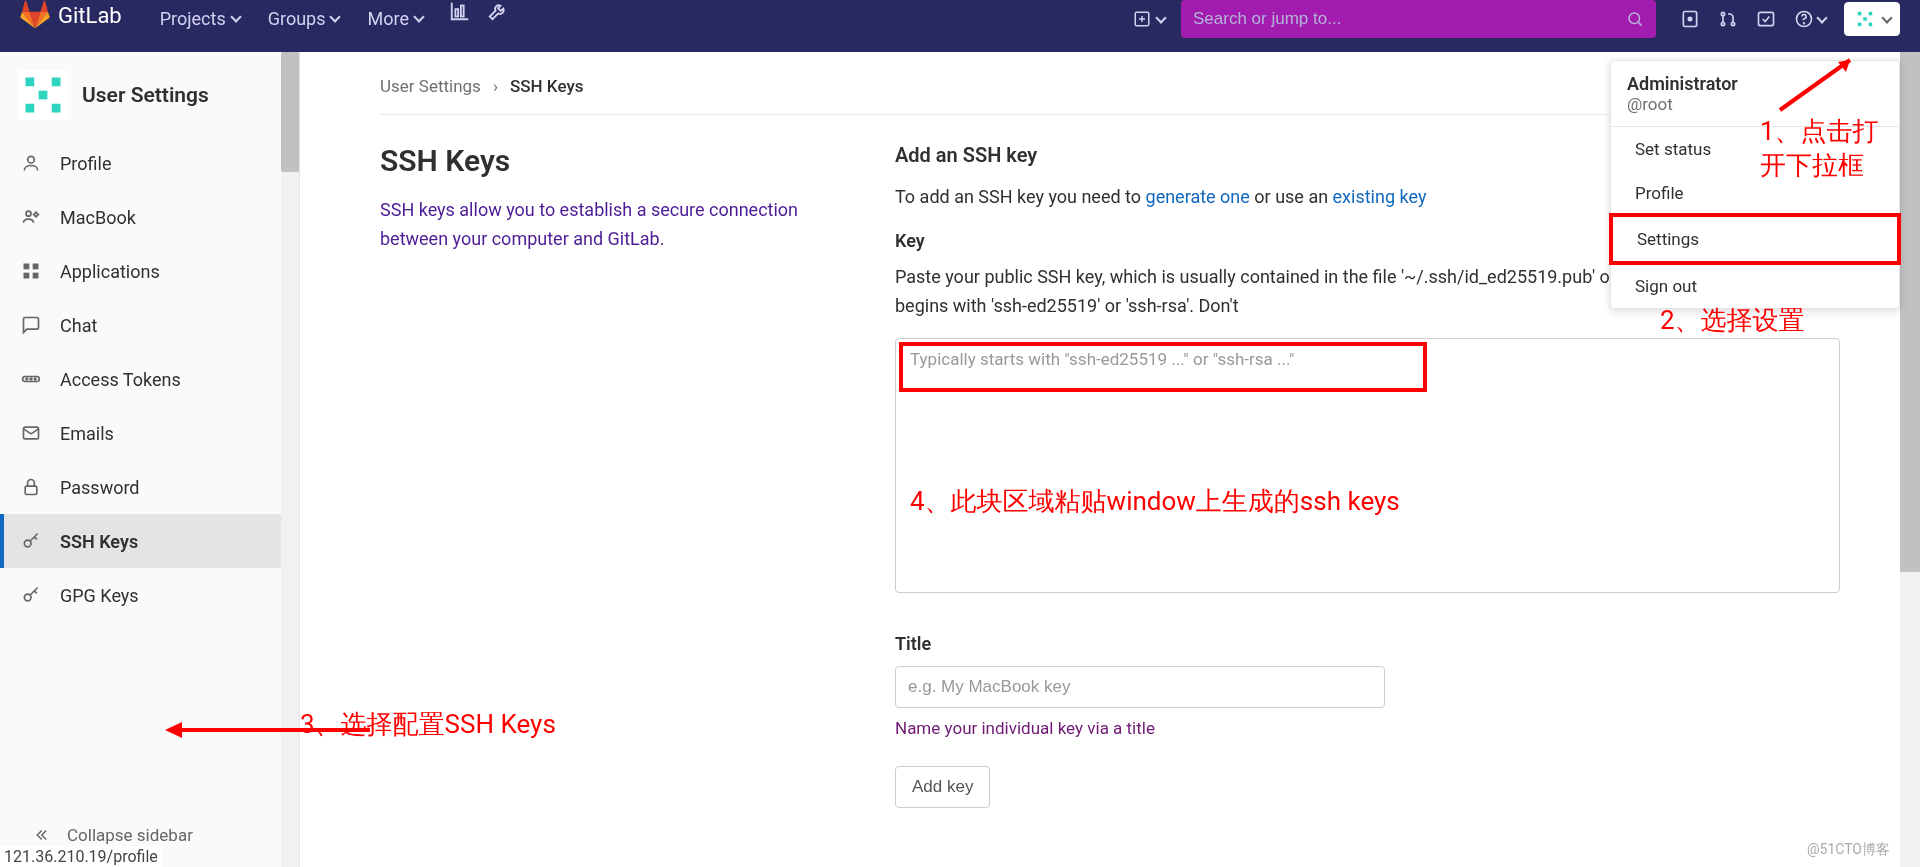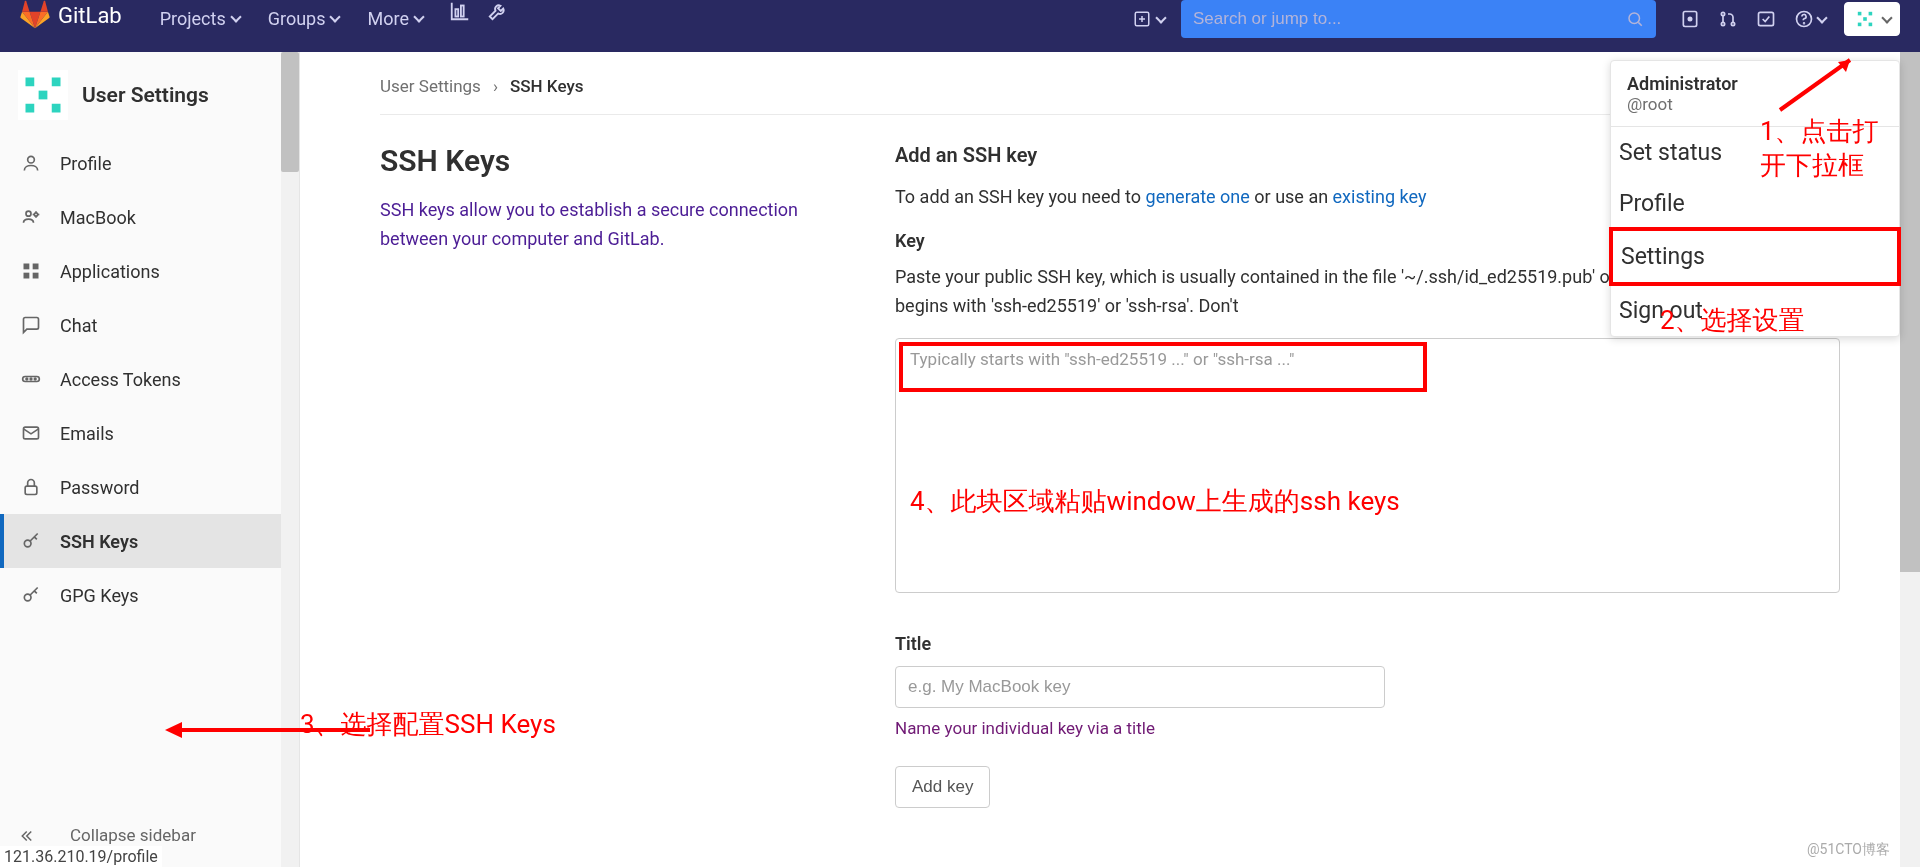--- a/index.html
+++ b/index.html
@@ -9,47 +9,47 @@
 .navbar { background:#292961; height:52px; display:flex; align-items:flex-start; padding:0 20px; color:#fff; }
 .gl-logo { display:flex; align-items:center; gap:8px; margin-right:24px; }
 .gl-logo svg { width:30px; height:30px; }
 .gl-logo span { font-size:22px; font-weight:400; }
 .nav-link { color:#d1d1f0; font-size:18px; display:flex; align-items:center; gap:6px; padding:8px 14px; cursor:pointer; }
 .chev { border:solid #d1d1f0; border-width:0 2px 2px 0; display:inline-block; padding:3px; transform:rotate(45deg); margin-top:-3px;}
 .nav-icons { display:flex; gap:16px; margin-left:12px; }
 .nav-icon { color:#d1d1f0; cursor:pointer; display:flex; align-items:center; }
 .navbar-right { margin-left:auto; display:flex; align-items:center; gap:16px; }
 .plus-btn { display:flex; align-items:center; gap:6px; color:#d1d1f0; cursor:pointer; }
-.search { background:#3b82f6; border:none; border-radius:4px; height:38px; width:475px; padding:0 12px; color:#fff; font-size:17px; display:flex; align-items:center; }
+.search { background:#a21caf; border:none; border-radius:4px; height:38px; width:475px; padding:0 12px; color:#fff; font-size:17px; display:flex; align-items:center; }
 .search input { background:transparent; border:none; outline:none; color:#fff; flex:1; font-size:17px; }
 .search input::placeholder { color:#b4b4d9; }
 .right-icons { display:flex; gap:18px; align-items:center; margin-left:8px; }
 .user-btn { background:#fff; border-radius:4px; padding:4px 8px; display:flex; align-items:center; gap:6px; cursor:pointer; border:1px solid #fff;}
 .user-avatar-sm { width:24px; height:24px; }
 
 
 .user-dropdown { position:absolute; top:60px; right:20px; width:290px; background:#fff; border:1px solid #e5e5e5; border-radius:4px; box-shadow:0 2px 8px rgba(0,0,0,.15); z-index:10; }
 .dd-header { padding:12px 16px; }
 .dd-name { font-weight:600; font-size:18px; color:#303030; }
 .dd-handle { color:#707070; font-size:17px; }
 .dd-divider { height:1px; background:#e5e5e5; }
-.dd-item { padding:12px 8px; font-size:23px; color:#303030; cursor:pointer; }
+.dd-item { padding:12px 24px; font-size:17px; color:#303030; cursor:pointer; }
 .dd-item.selected { border:4px solid #ff0000; margin:-2px; position:relative; z-index:1; }
 
 
 .sidebar { position:absolute; top:52px; left:0; width:300px; bottom:0; border-right:1px solid #e5e5e5; background:#fafafa; }
 .sb-scroll-track { position:absolute; right:0; top:0; width:18px; height:100%; background:#f1f1f1;}
 .sb-scroll-thumb { position:absolute; right:0; top:0; width:18px; height:120px; background:#c1c1c1; border-radius:2px;}
 .sb-head { display:flex; align-items:center; gap:14px; padding:18px 18px 16px; }
 .sb-avatar { width:50px; height:50px; }
 .sb-title { font-size:21px; font-weight:600; color:#303030; }
 .sb-item { display:flex; align-items:center; gap:18px; padding:16px 20px; font-size:18px; color:#303030; cursor:pointer; }
 .sb-item.active { background:#e4e4e4; border-left:4px solid #1068bf; padding-left:16px; font-weight:600; }
 .sb-item .icn { width:22px; height:22px; color:#666; flex-shrink:0; display:flex; align-items:center; justify-content:center; }
-.sb-collapse { position:absolute; bottom:22px; left:0; display:flex; align-items:flex-end; gap:32px; padding:0 20px; color:#666; font-size:17px; }
+.sb-collapse { position:absolute; bottom:22px; left:15px; display:flex; align-items:center; gap:14px; padding:0 20px; color:#666; font-size:17px; }
 .status-url { position:absolute; bottom:0; left:0; background:#fff; font-size:16px; color:#444; padding:1px 4px; }
 
 
 .main { position:absolute; top:52px; left:300px; right:0; bottom:0; padding:24px 80px 24px 80px; }
 .scroll-main-track { position:absolute; right:0; top:0; width:20px; bottom:0; background:#f1f1f1; }
 .scroll-main-thumb { position:absolute; right:0; top:0; width:20px; height:520px; background:#c1c1c1; }
 .breadcrumb { color:#707070; font-size:17px; padding-bottom:18px; border-bottom:1px solid #eaeaea; margin-bottom:28px; display:flex; gap:12px; align-items:center;}
 .breadcrumb .cur { color:#303030; font-weight:500; }
 .content-row { display:flex; gap:60px; }
 .col-left { width:480px; }

